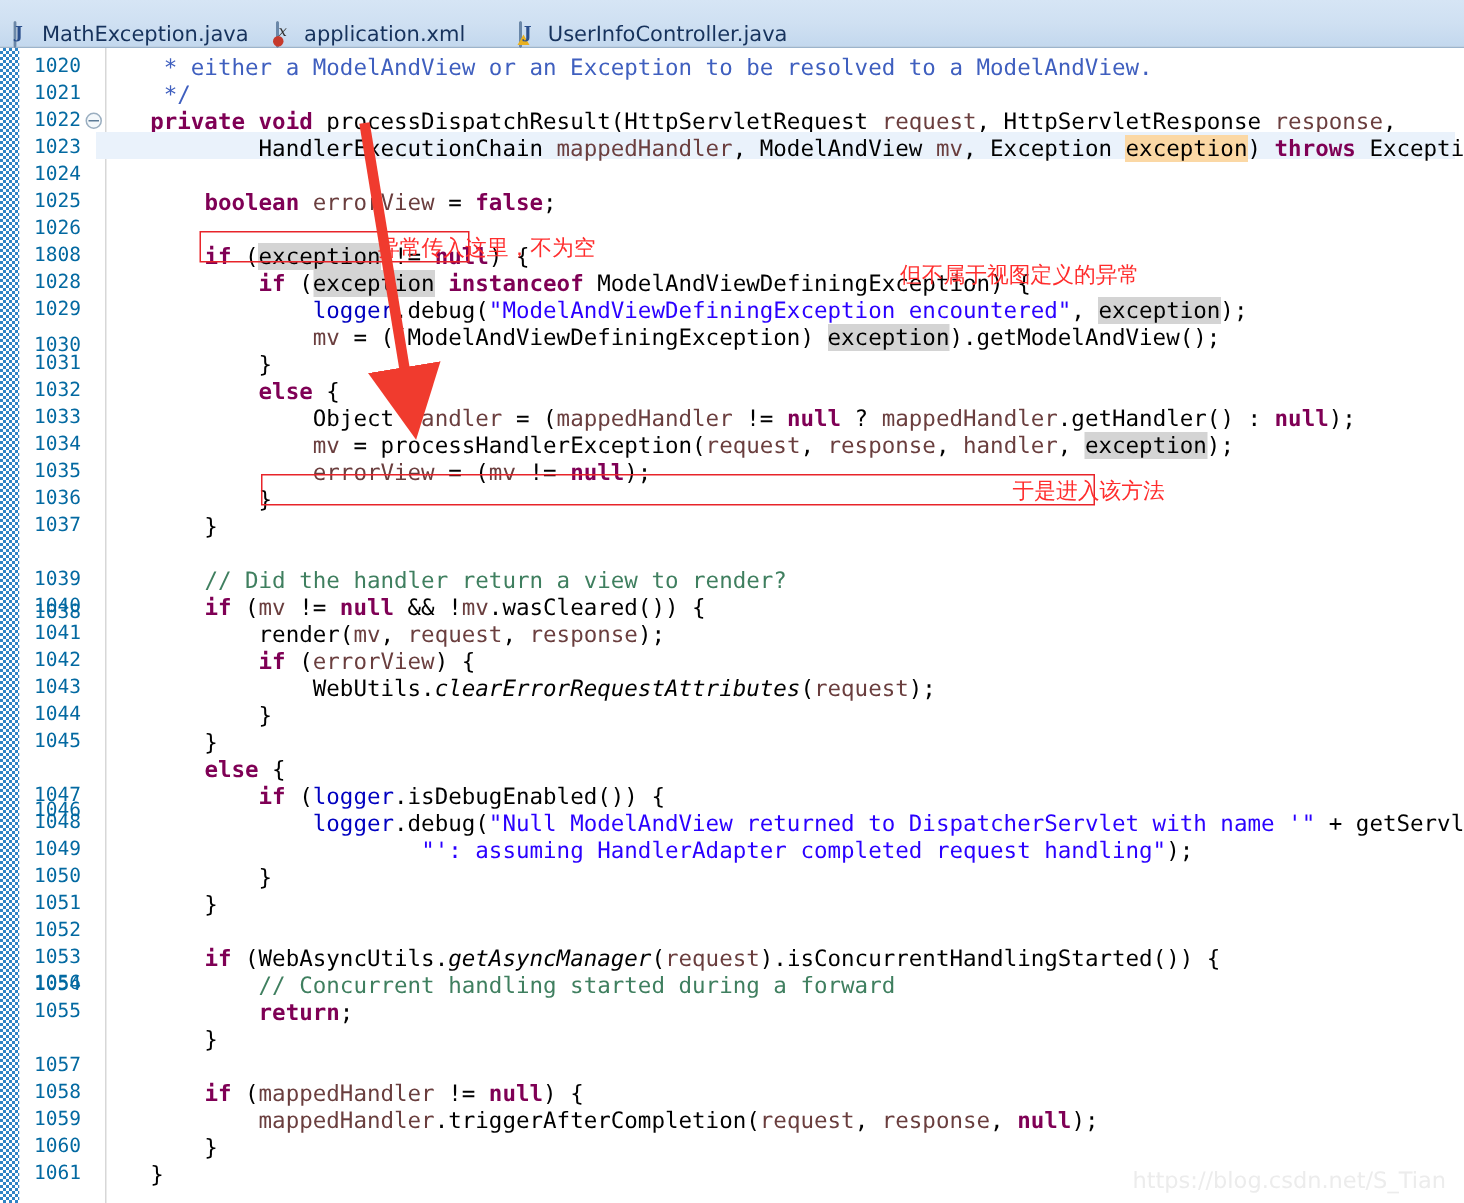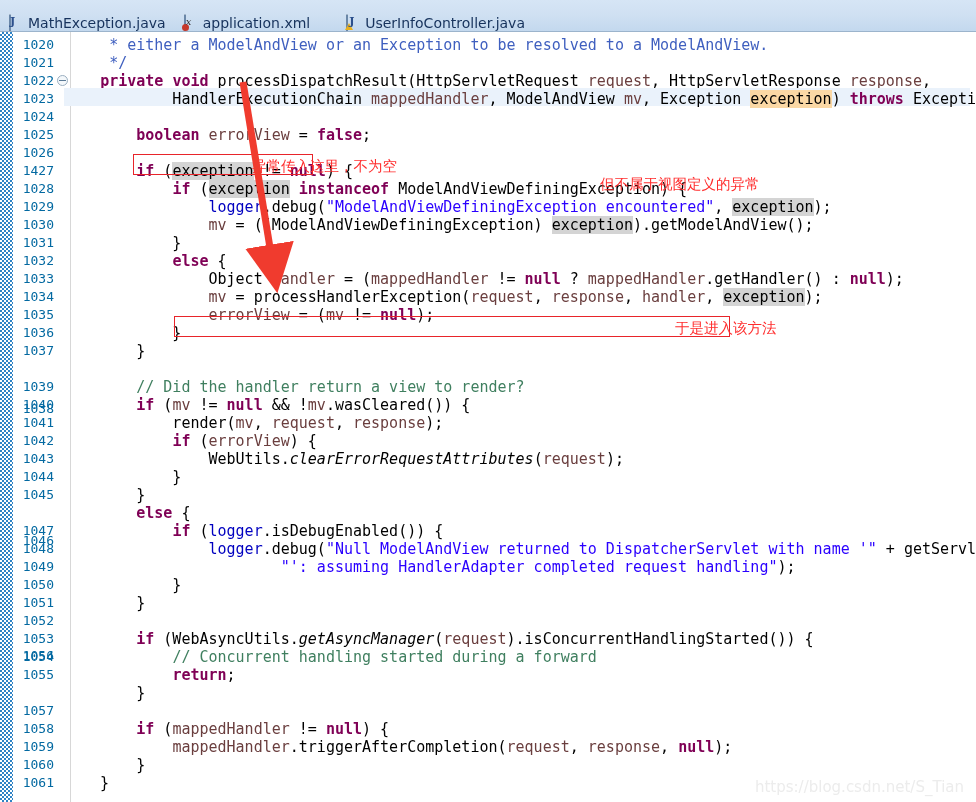--- a/index.html
+++ b/index.html
@@ -191,24 +191,24 @@
   <div id="ruler"></div>
   <div id="gutter">
       <div class="lnum" style="top: 4px;">1020</div>
       <div class="lnum" style="top: 22px;">1021</div>
       <div class="lnum" style="top: 40px;">1022</div>
       <div class="fold" style="top: 43px;"></div>
       <div class="lnum" style="top: 58px;">1023</div>
       <div class="lnum" style="top: 76px;">1024</div>
       <div class="lnum" style="top: 94px;">1025</div>
       <div class="lnum" style="top: 112px;">1026</div>
-      <div class="lnum" style="top: 130px;">1427</div>
+      <div class="lnum" style="top: 130px;">1808</div>
       <div class="lnum" style="top: 148px;">1028</div>
       <div class="lnum" style="top: 166px;">1029</div>
-      <div class="lnum" style="top: 184px;">1030</div>
+      <div class="lnum" style="top: 190px;">1030</div>
       <div class="lnum" style="top: 202px;">1031</div>
       <div class="lnum" style="top: 220px;">1032</div>
       <div class="lnum" style="top: 238px;">1033</div>
       <div class="lnum" style="top: 256px;">1034</div>
       <div class="lnum" style="top: 274px;">1035</div>
       <div class="lnum" style="top: 292px;">1036</div>
       <div class="lnum" style="top: 310px;">1037</div>
       <div class="lnum" style="top: 328px; margin-top: 40px;">1038</div>
       <div class="lnum" style="top: 346px;">1039</div>
       <div class="lnum" style="top: 364px;">1040</div>

